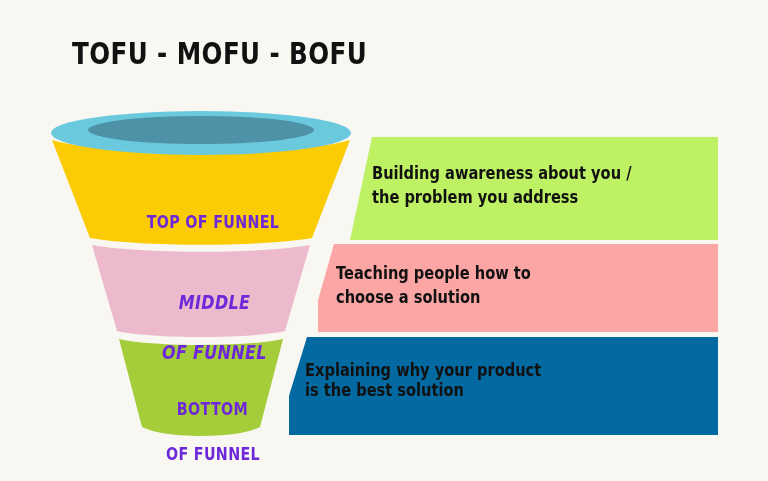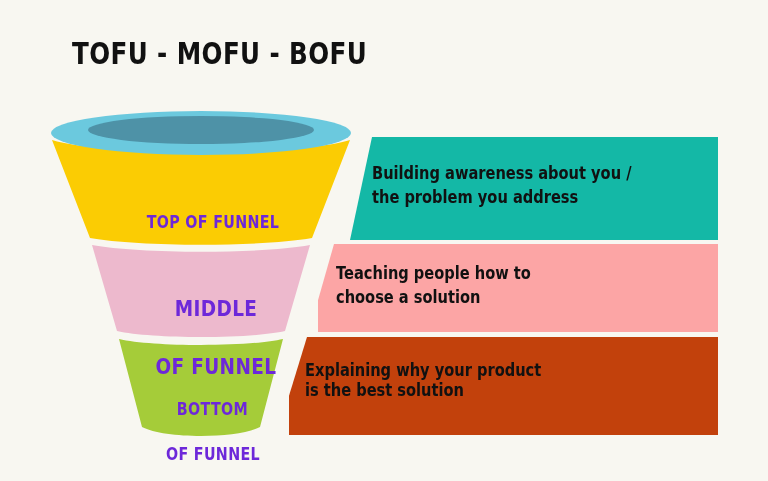--- a/index.html
+++ b/index.html
@@ -50,37 +50,37 @@
     position: absolute;
     transform: scaleX(0.86);
     transform-origin: left top;
     white-space: pre;
   }
   #band-tofu {
     left: 350px;
     top: 137px;
     width: 368px;
     height: 103px;
-    background: #14b8a6;
+    background: #bef264;
   }
   #band-tofu .band-text { left: 22px; top: 24px; }
   #band-mofu {
     left: 318px;
     top: 244px;
     width: 400px;
     height: 88px;
     background: #fca5a5;
   }
   #band-mofu .band-text { left: 18px; top: 17px; }
   #band-bofu {
     left: 289px;
     top: 337px;
     width: 429px;
     height: 98px;
-    background: #c2410c;
+    background: #0369a1;
   }
   #band-bofu .band-text { left: 16px; top: 21px; }
   .band-notch {
     position: absolute;
     left: 0;
     top: 0;
     width: 22px;
     height: 100%;
     background: #F8F7F1;
   }
@@ -104,22 +104,23 @@
     left: 95px;
     top: 189px;
     width: 210px;
     font-size: 17px;
     letter-spacing: 0.4px;
   }
   #label-mofu {
     left: 105px;
     top: 265px;
     width: 190px;
-    font-size: 22px;
+    font-size: 19px;
     letter-spacing: 0.4px;
+    font-style: italic;
   }
   #label-bofu {
     left: 110px;
     top: 376px;
     width: 180px;
     font-size: 17px;
     letter-spacing: 0.4px;
   }
 </style>
 </head>

